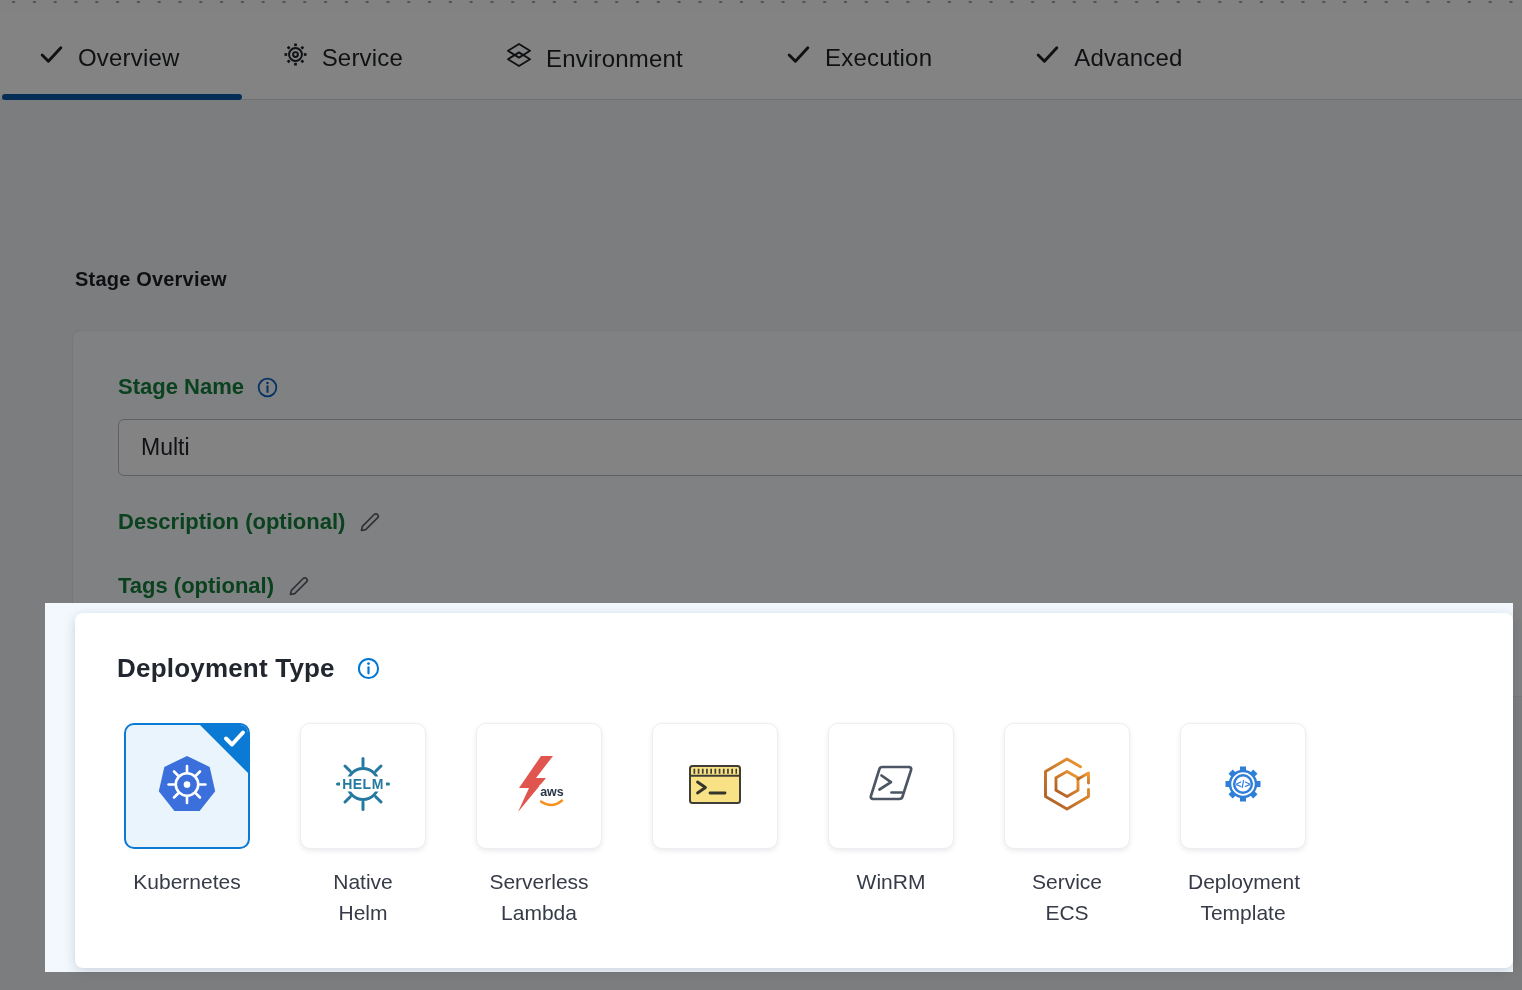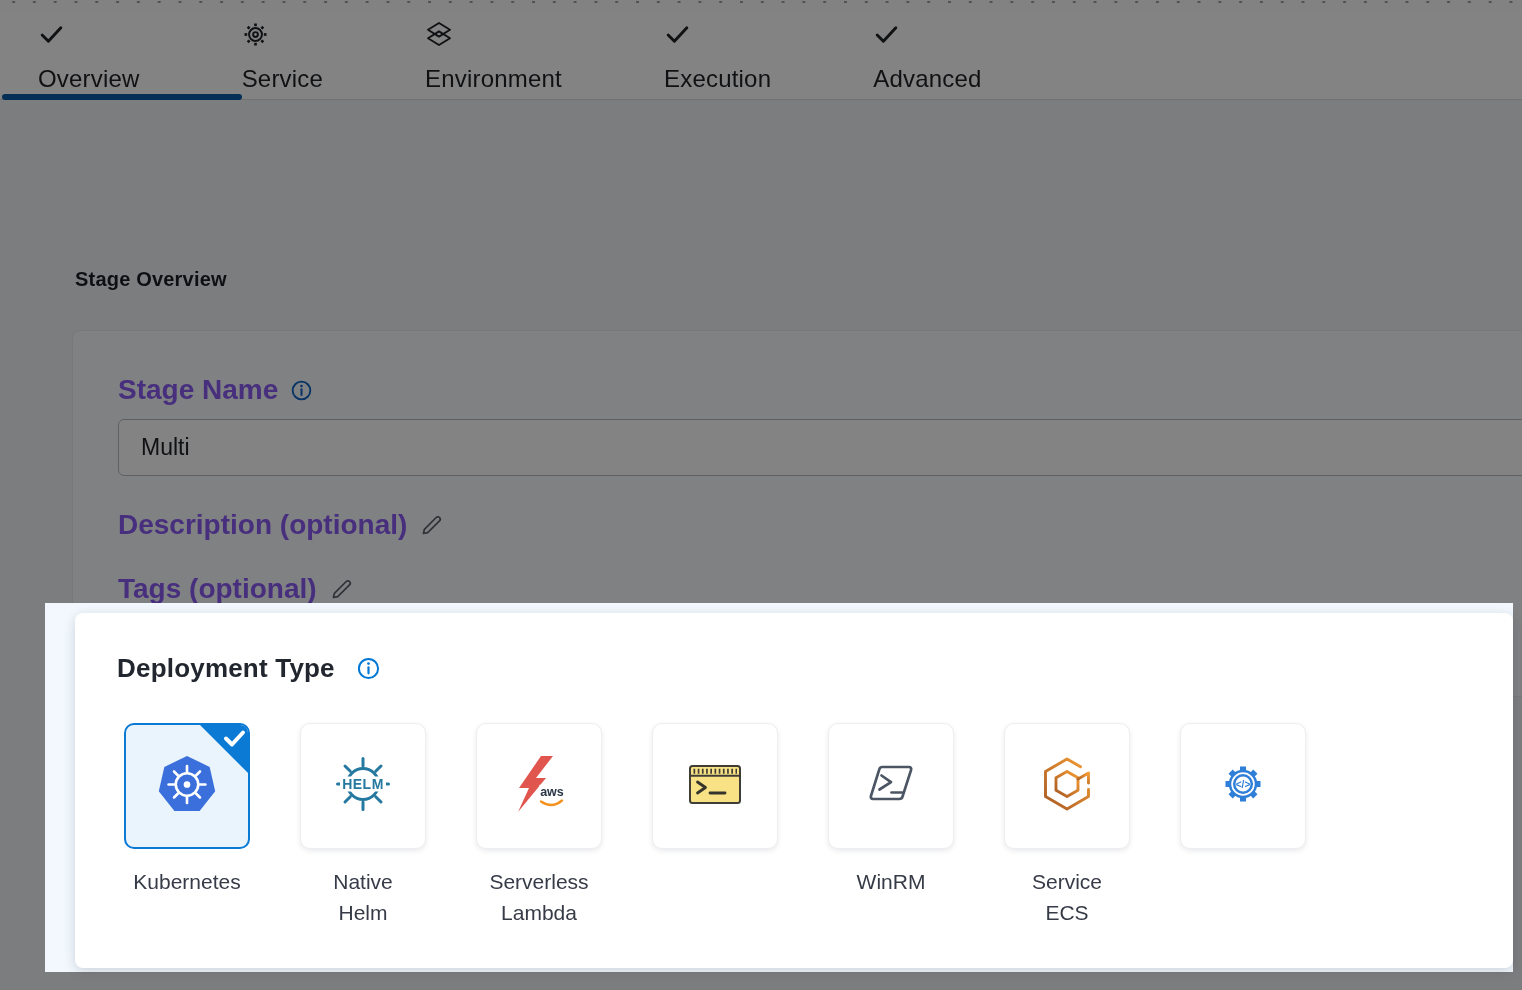--- a/index.html
+++ b/index.html
@@ -14,40 +14,40 @@
     position:absolute; left:0; top:0; width:1522px; height:14px;
     background-color:#fdfdfe;
     background-image:radial-gradient(circle 1.5px, #9fa3a9 98%, transparent 100%);
     background-size:20.8px 14px; background-position:24px 9px;
   }
   .tabbar {
     position:absolute; left:0; top:14px; width:1522px; height:86px;
     background:#ffffff; border-bottom:1px solid #d9dcdf;
     display:flex; align-items:center; padding-left:38px; gap:102px;
   }
-  .tab { display:flex; align-items:flex-start; gap:13px; cursor:pointer;flex-direction:column; }
+  .tab { display:flex; align-items:flex-end; gap:13px; cursor:pointer; }
   .tab-label { font-size:24px; font-weight:500; color:#1f2126; letter-spacing:.2px; }
   .tab-underline {
     position:absolute; left:2px; top:94px; width:240px; height:6px;
     background:#0b5ba8; border-radius:3px; z-index:2;
   }
   .content {
     position:absolute; left:0; top:100px; width:1522px; height:890px;
     background:#f2f4f6;
   }
   .so-heading {
     position:absolute; left:75px; top:168px; font-size:20px; font-weight:700;
     color:#1d1f24; letter-spacing:.2px;
   }
   .so-card {
     position:absolute; left:72px; top:230px; width:1480px; height:367px;
     background:#fafbfd; border:1px solid #e7e9ed; border-radius:8px;
   }
   .field-label-row { position:absolute; display:flex; align-items:center; gap:12px; }
-  .field-label { font-size:28px; font-weight:600; color:#8b5cf6; }
+  .field-label { font-size:22px; font-weight:600; color:#15803d; }
   .so-input {
     position:absolute; left:45px; top:88px; width:1430px; height:57px;
     background:#ffffff; border:1px solid #b7bbc3; border-radius:6px;
     display:flex; align-items:center; padding-left:22px;
   }
   .so-input-text { font-size:23px; color:#22242a; }
   .icon-btn { display:flex; align-items:center; cursor:pointer; }
   
   .dim-overlay {
     position:absolute; inset:0; background:rgba(0,0,0,0.485); z-index:10;
@@ -330,20 +330,21 @@
                     <line x1="32" y1="14.5" x2="32" y2="19.2"></line>
                   <line x1="41" y1="41" x2="44.4" y2="44.4"></line>
                     <line x1="19.6" y1="19.6" x2="23" y2="23"></line>
                   <line x1="23" y1="41" x2="19.6" y2="44.4"></line>
                     <line x1="41" y1="23" x2="44.4" y2="19.6"></line>
                 </g>
                 <text x="32" y="36" text-anchor="middle" font-family="Liberation Sans, sans-serif" font-size="10" font-weight="bold" fill="#2f7fd8">&lt;/&gt;</text>
               </svg>
             </span>
           </div>
+          <div class="tile-label">Deployment Template</div>
         </div>
 
 
       </div>
     </div>
   </div>
 
 </div>
 
 </body></html>

